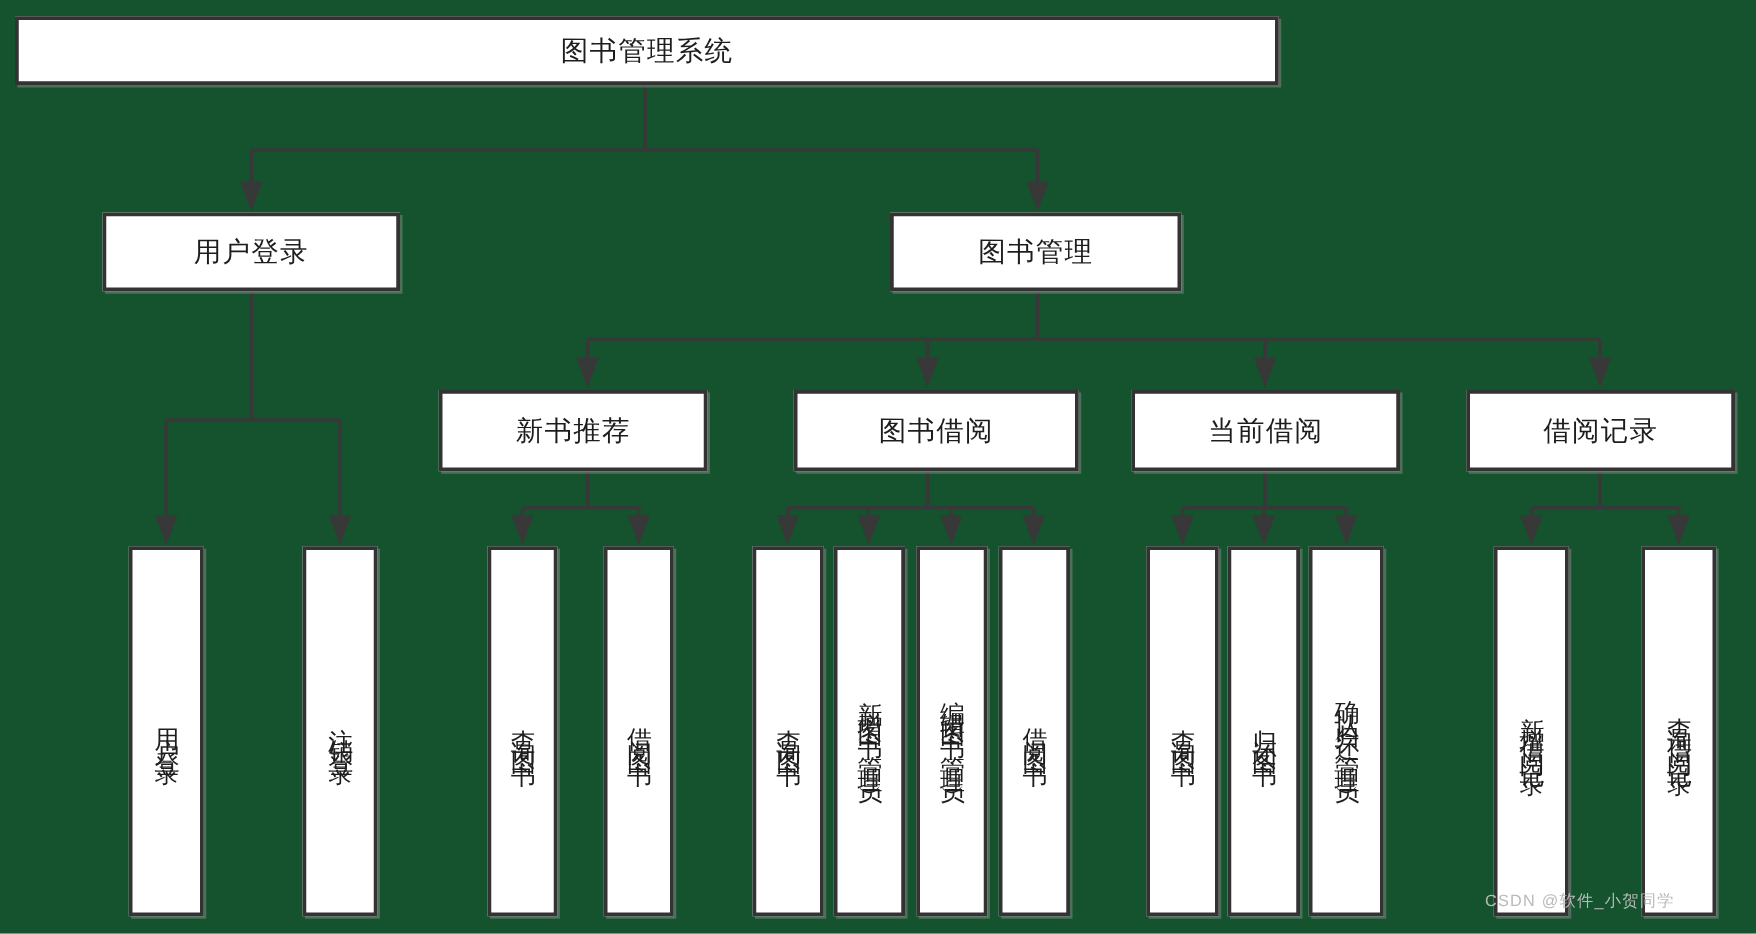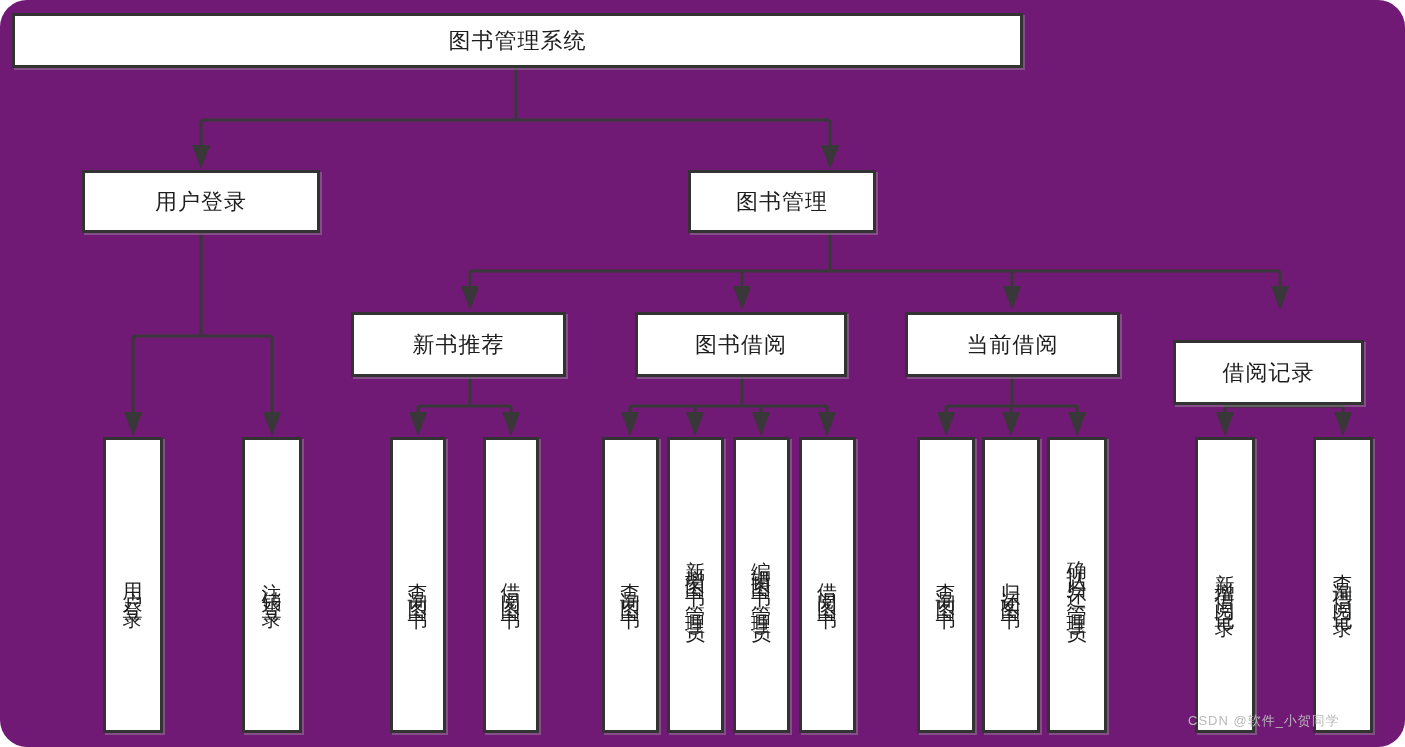--- a/index.html
+++ b/index.html
@@ -5,23 +5,22 @@
   html, body {
     margin: 0;
     padding: 0;
     background: #ffffff;
     font-family: "Liberation Sans", "DejaVu Sans", sans-serif;
   }
   #canvas {
     position: relative;
     width: 1405px;
     height: 747px;
-    background: #701a75;
+    background: #14532d;
     overflow: hidden;
-    border-radius: 27px;
   }
   #wires {
     position: absolute;
     left: 0;
     top: 0;
     width: 1405px;
     height: 747px;
   }
   .box {
     position: absolute;
@@ -118,34 +117,34 @@
     </g>
   </svg>
 
   <div class="box" style="left:12px; top:13px; width:1011px; height:55px;">
     <span>图书管理系统</span>
   </div>
 
   <div class="box" style="left:82px; top:170px; width:238px; height:63px;">
     <span>用户登录</span>
   </div>
-  <div class="box" style="left:688px; top:170px; width:188px; height:63px;">
+  <div class="box" style="left:712px; top:170px; width:233px; height:63px;">
     <span>图书管理</span>
   </div>
 
   <div class="box" style="left:351px; top:312px; width:215px; height:65px;">
     <span>新书推荐</span>
   </div>
-  <div class="box" style="left:635px; top:312px; width:212px; height:65px;">
+  <div class="box" style="left:635px; top:312px; width:228px; height:65px;">
     <span>图书借阅</span>
   </div>
   <div class="box" style="left:905px; top:312px; width:215px; height:65px;">
     <span>当前借阅</span>
   </div>
-  <div class="box" style="left:1173px; top:312px; width:191px; height:65px;margin-top:28px;">
+  <div class="box" style="left:1173px; top:312px; width:215px; height:65px;">
     <span>借阅记录</span>
   </div>
 
   <div class="box leaf" style="left:103px; width:60px;">
     <span class="vtext">用户登录</span>
   </div>
   <div class="box leaf" style="left:242px; width:60px;">
     <span class="vtext">注销登录</span>
   </div>
 

